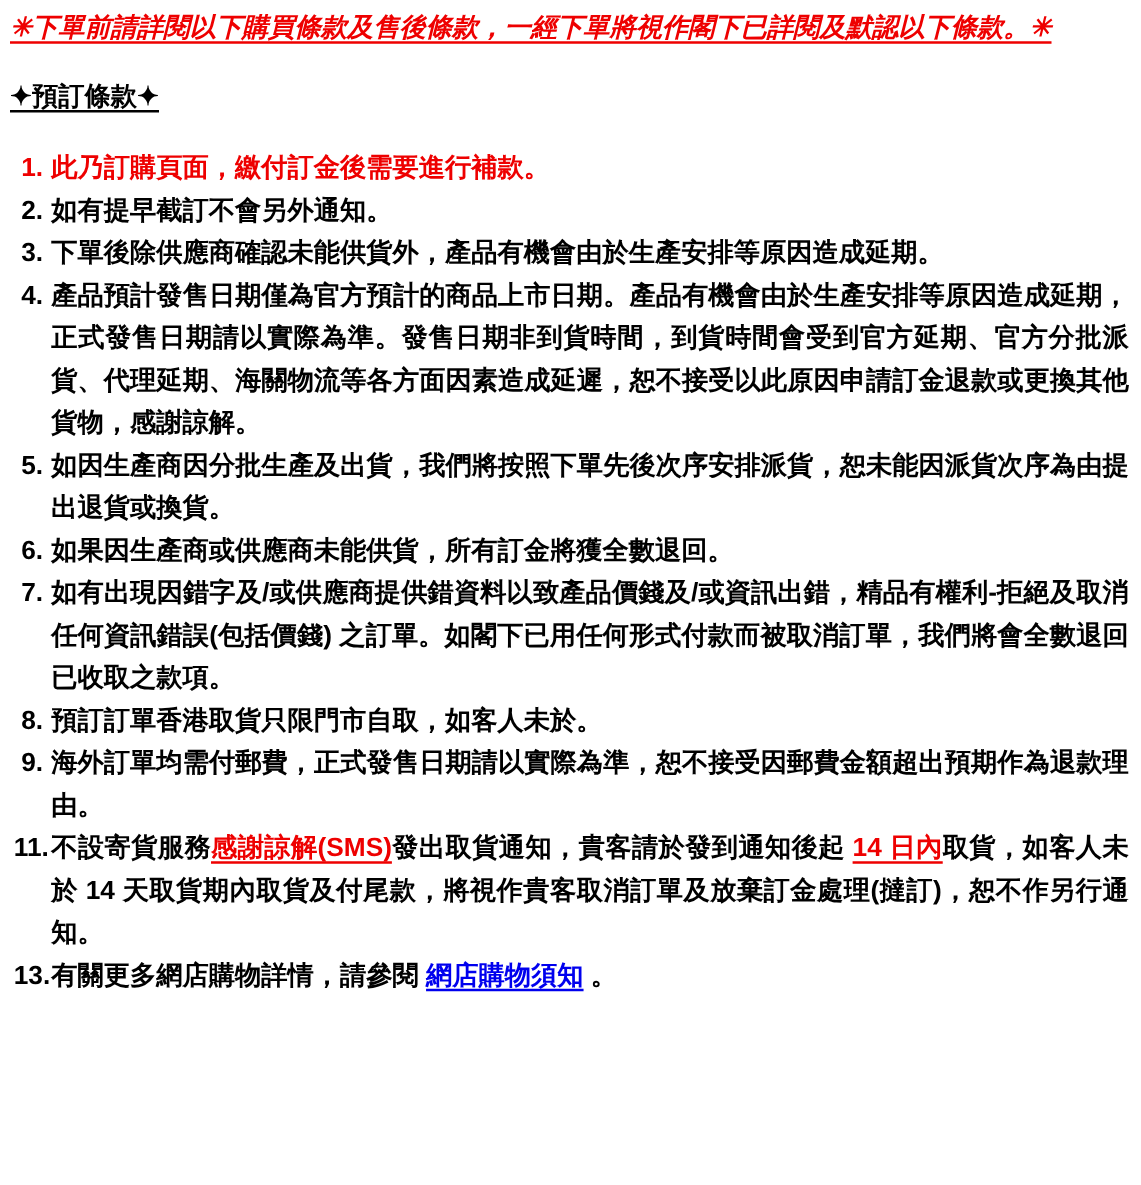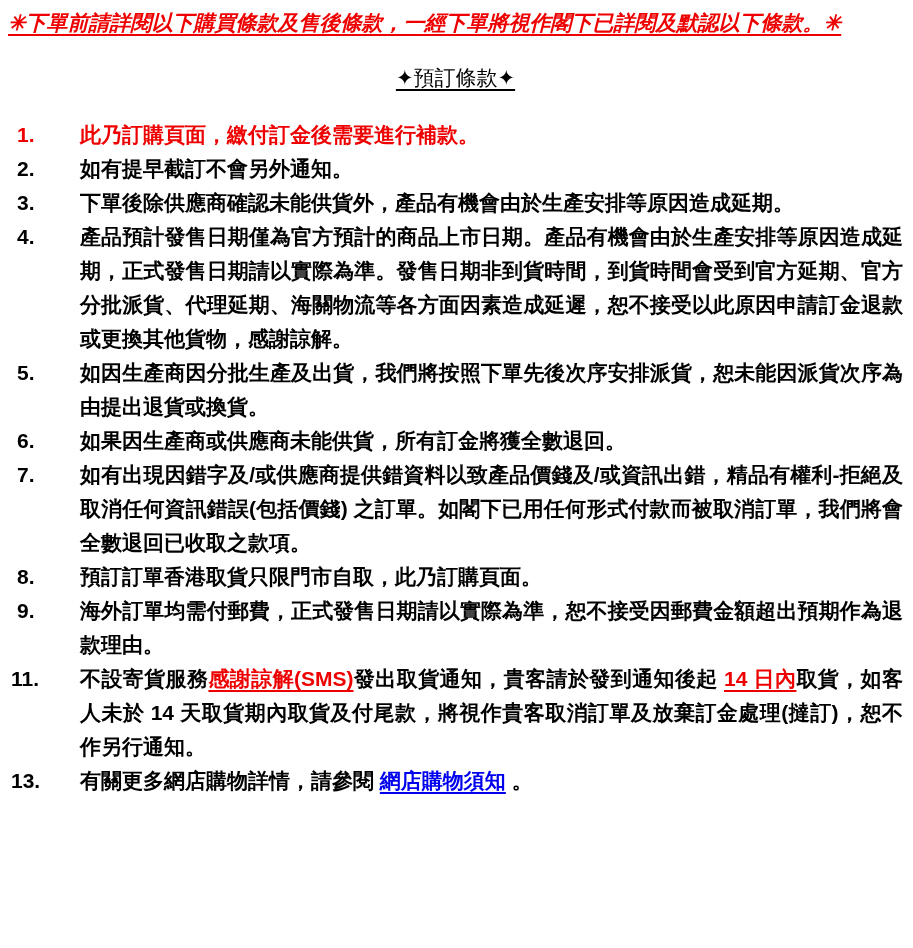--- a/index.html
+++ b/index.html
@@ -29,40 +29,38 @@
     margin: 0 0 21px 0;
     color: var(--red);
     text-decoration: underline;
     text-underline-offset: 4px;
     font-style: italic;
   }
   .section-title {
     margin: 0 0 23px 0;
     font-size: 21px;
     line-height: 34px;
-    font-weight: 400;
+    font-weight: 700;
     text-decoration: underline;
     text-underline-offset: 4px;
-    text-align: center;
   }
   .terms-list { width: 100%; }
   .term-item {
     display: flex;
     align-items: flex-start;
   }
   .term-item .num {
     flex: 0 0 33px;
     padding-left: 9px;
     white-space: nowrap;
   }
   .term-item.wide .num { padding-left: 3px; }
   .term-item .txt {
     flex: 1 1 auto;
     text-align: justify;
-    margin-left: 39px;
   }
   .red-text { color: var(--red); }
   .red-underline {
     color: var(--red);
     text-decoration: underline;
     text-underline-offset: 4px;
   }
   .link {
     color: var(--blue);
     text-decoration: underline;
@@ -111,21 +109,21 @@
       <div class="txt">如果因生產商或供應商未能供貨，所有訂金將獲全數退回。</div>
     </div>
 
     <div class="term-item">
       <span class="num">7.</span>
       <div class="txt">如有出現因錯字及/或供應商提供錯資料以致產品價錢及/或資訊出錯，精品有權利-拒絕及取消任何資訊錯誤(包括價錢) 之訂單。如閣下已用任何形式付款而被取消訂單，我們將會全數退回已收取之款項。</div>
     </div>
 
     <div class="term-item">
       <span class="num">8.</span>
-      <div class="txt">預訂訂單香港取貨只限門市自取，此乃訂購頁面。</div>
+      <div class="txt">預訂訂單香港取貨只限門市自取，如客人未於。</div>
     </div>
 
     <div class="term-item">
       <span class="num">9.</span>
       <div class="txt">海外訂單均需付郵費，正式發售日期請以實際為準，恕不接受因郵費金額超出預期作為退款理由。</div>
     </div>
 
 
     <div class="term-item wide">
       <span class="num">11.</span>

